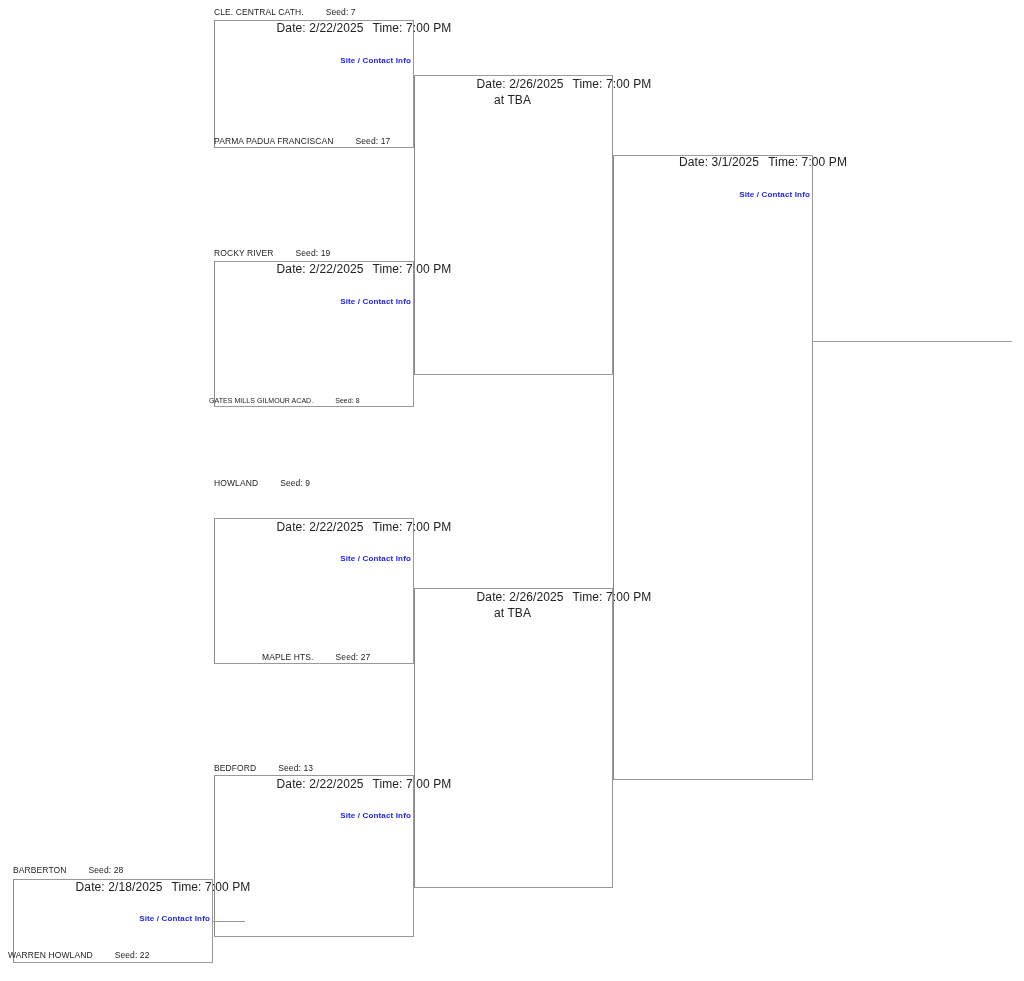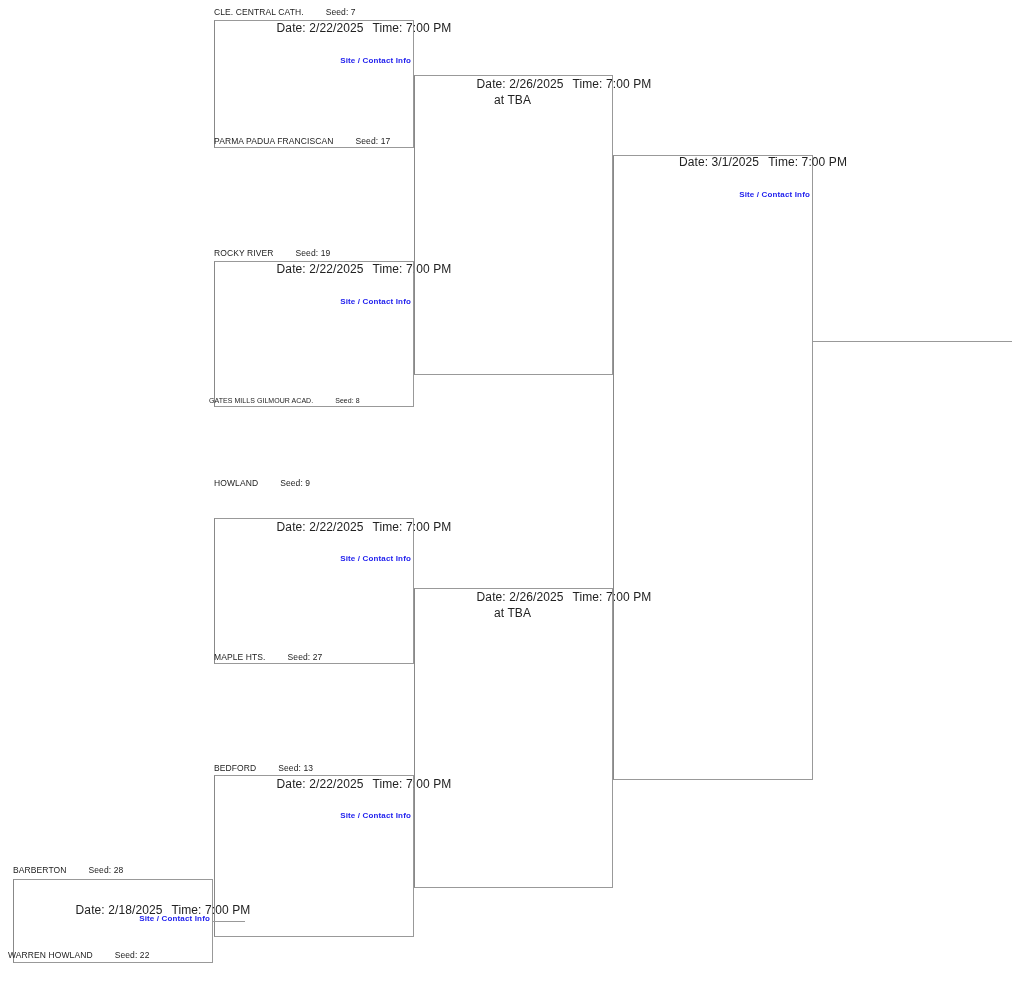--- a/index.html
+++ b/index.html
@@ -103,41 +103,41 @@
   </div>
 
   <div class="team" style="left:214px; top:478px;">
     <span>HOWLAND</span><span class="seed">Seed: 9</span>
   </div>
   <div class="box open-right" style="left:214px; top:518px; width:200px; height:146px;"></div>
   <div class="meta" style="left:214px; top:522px; width:300px;">
     <span>Date: 2/22/2025</span><span class="gap"></span><span>Time: 7:00 PM</span>
   </div>
   <a class="sitelink" style="left:214px; top:553px; width:197px;">Site / Contact Info</a>
-  <div class="team" style="left:214px; top:652px;">
+  <div class="team" style="left:214px; top:652px;padding-left:48px;">
     <span>MAPLE HTS.</span><span class="seed">Seed: 27</span>
   </div>
 
   <div class="team" style="left:214px; top:763px;">
     <span>BEDFORD</span><span class="seed">Seed: 13</span>
   </div>
   <div class="box open-right" style="left:214px; top:775px; width:200px; height:162px;"></div>
   <div class="meta" style="left:214px; top:779px; width:300px;">
     <span>Date: 2/22/2025</span><span class="gap"></span><span>Time: 7:00 PM</span>
   </div>
   <a class="sitelink" style="left:214px; top:810px; width:197px;">Site / Contact Info</a>
   <div class="team" style="left:214px; top:925px;">
     <span></span><span class="seed"></span>
   </div>
 
   <div class="team" style="left:13px; top:865px;">
     <span>BARBERTON</span><span class="seed">Seed: 28</span>
   </div>
   <div class="box open-right" style="left:13px; top:879px; width:200px; height:84px;"></div>
-  <div class="meta" style="left:13px; top:882px; width:300px;margin-top:23px;">
+  <div class="meta" style="left:13px; top:882px; width:300px;">
     <span>Date: 2/18/2025</span><span class="gap"></span><span>Time: 7:00 PM</span>
   </div>
   <a class="sitelink" style="left:13px; top:913px; width:197px;">Site / Contact Info</a>
   <div class="team" style="left:8px; top:950px;">
     <span>WARREN HOWLAND</span><span class="seed">Seed: 22</span>
   </div>
 
   <div class="hline" style="left:213px; top:921px; width:32px;"></div>
 
   <div class="box open-right" style="left:414px; top:75px; width:199px; height:300px;"></div>

